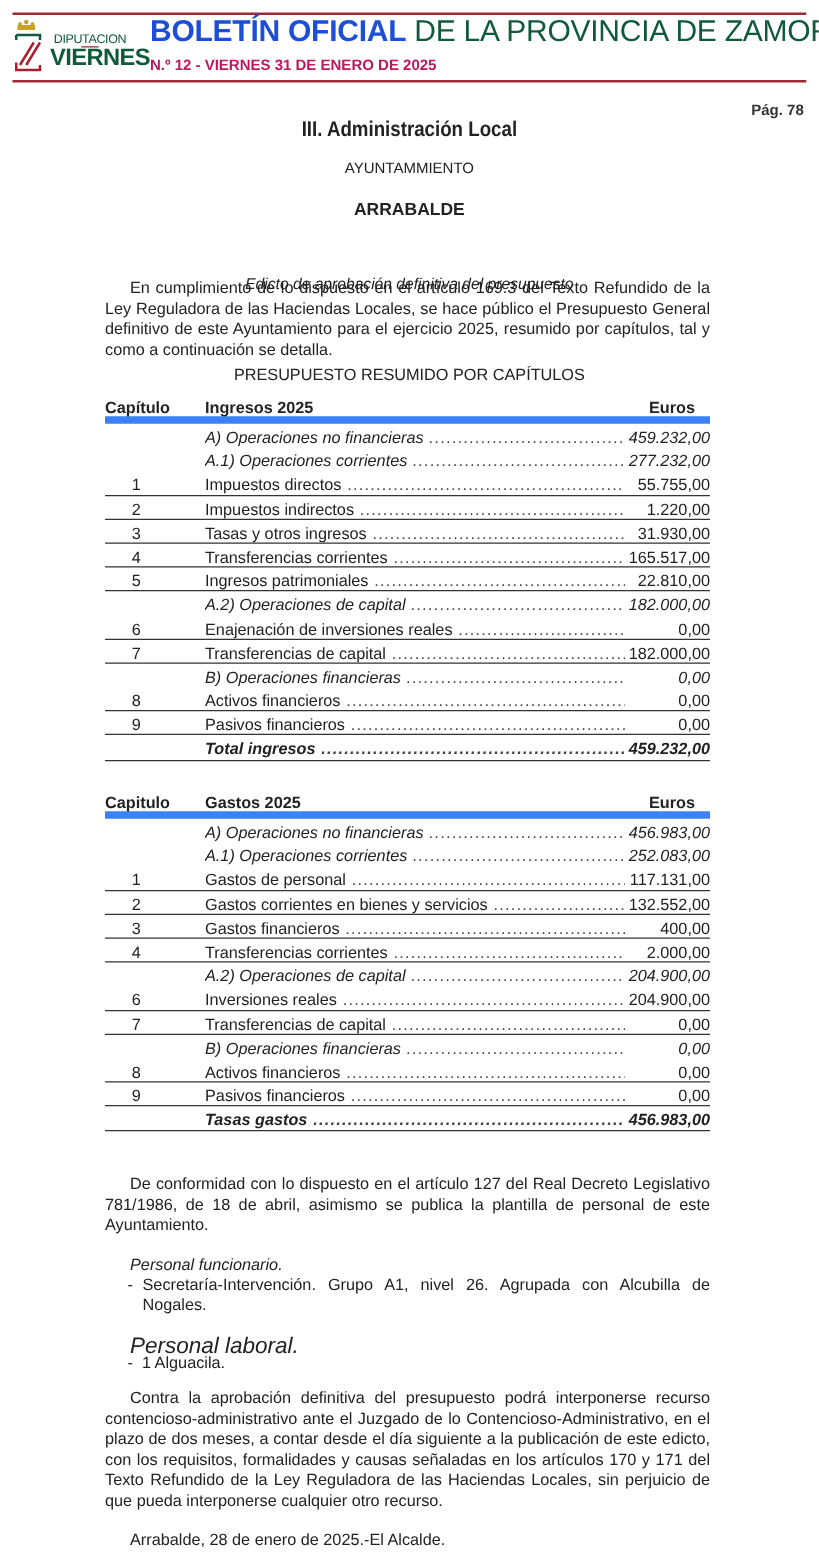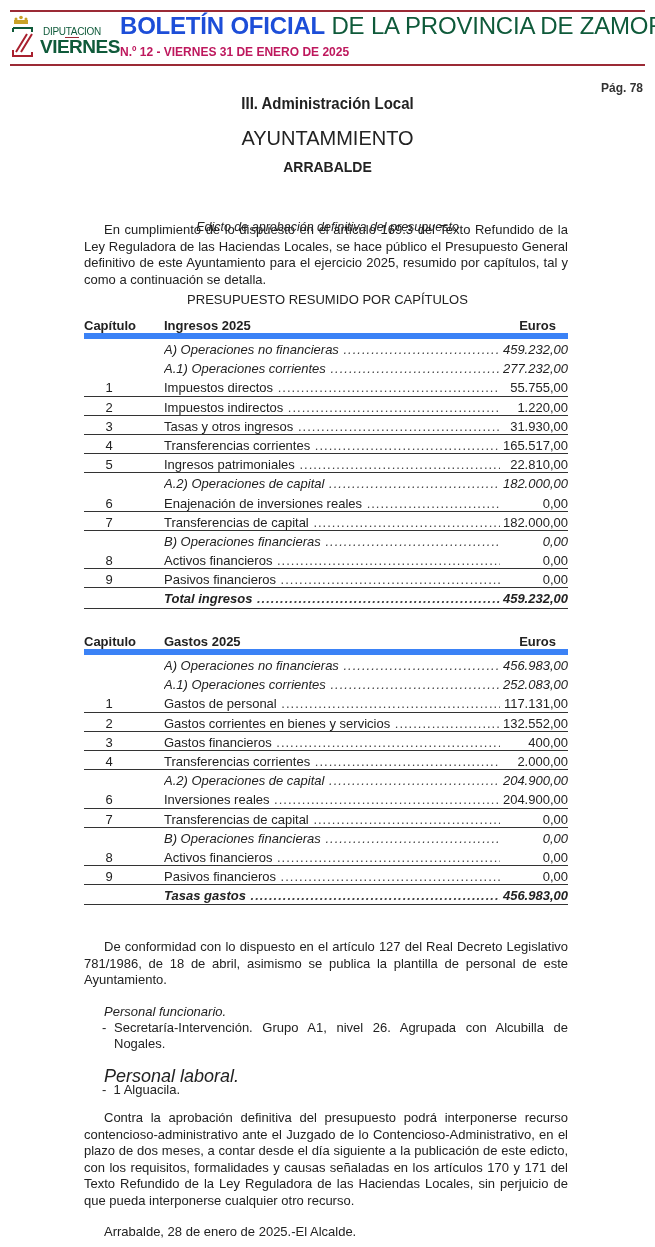--- a/index.html
+++ b/index.html
@@ -16,21 +16,21 @@
   .logo .redbar { position: absolute; left: 57px; top: 23px; width: 14px; height: 1px; background: #9b2a35; }
   .hdr-title { position: absolute; left: 120px; top: 12px; font-size: 24px; white-space: nowrap; letter-spacing: -0.2px; }
   .hdr-title .red { color: #1d4ed8; font-weight: bold; }
   .hdr-title .green { color: #0f5a3a; }
   .hdr-sub { position: absolute; left: 120px; top: 45px; font-size: 12px; color: #be185d; font-weight: bold; }
   .hdr-page { position: absolute; right: 12px; top: 46px; font-size: 12px; color: #333; font-weight: bold; margin-top: 35px; }
 
   
   .center { position: absolute; left: 0; width: 655px; text-align: center; }
   .sec-title { top: 94px; font-size: 17px; font-weight: bold; font-family: "Liberation Sans", sans-serif; transform: scaleX(0.88); }
-  .ayto { top: 127px; font-size: 20px; }
+  .ayto { top: 127px; font-size: 12px; }
   .town { top: 159px; font-size: 14px; font-weight: bold; }
   .edict { top: 192px; font-size: 12.5px; font-style: italic; margin-top: 28px; }
   .para { position: absolute; left: 84px; width: 484px; font-size: 13px; line-height: 16.5px; text-align: justify; }
   .para .indent { display: inline-block; width: 20px; }
   .p1 { top: 222px; }
   .presup { top: 292px; font-size: 13px; }
 
   
   .tbl { position: absolute; left: 84px; width: 484px; font-size: 13px; }
   .tbl .th { position: relative; height: 15px; border-bottom: 6px solid #3b82f6; font-weight: bold; text-align: center; }

